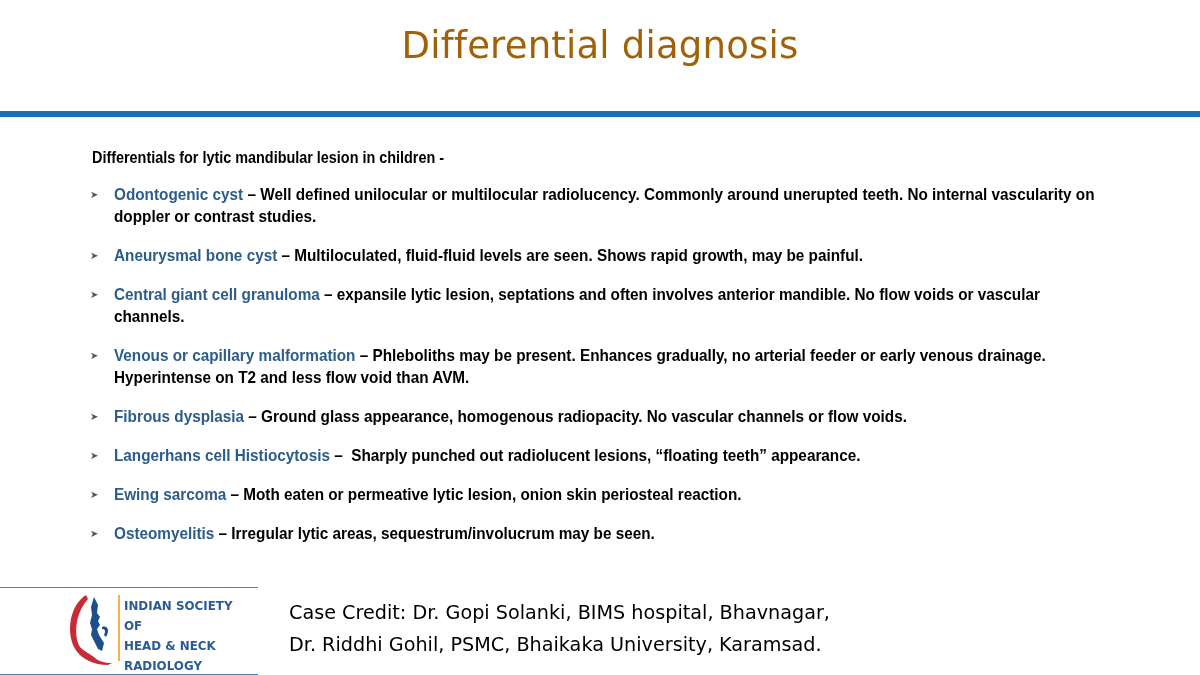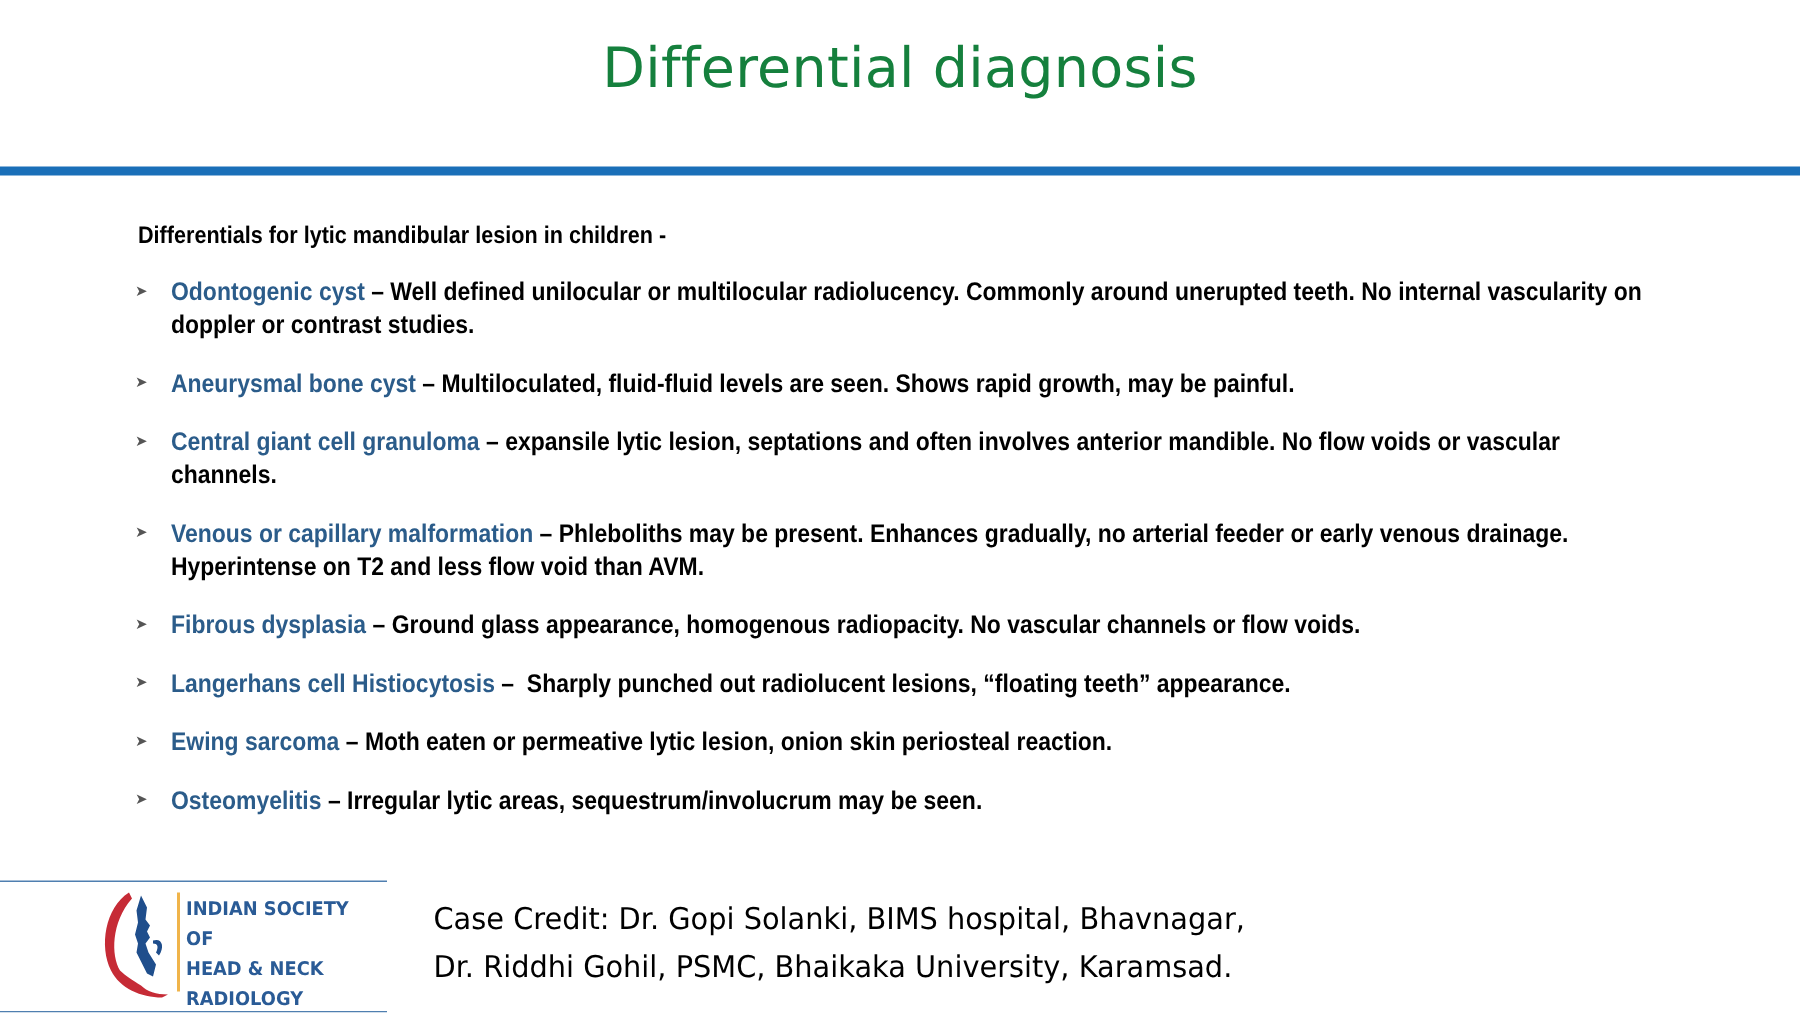--- a/index.html
+++ b/index.html
@@ -2,21 +2,21 @@
 <html><head>
 <meta charset="utf-8">
 <style>
   html, body { margin: 0; padding: 0; }
   body {
     width: 1200px; height: 675px; position: relative; overflow: hidden;
     background: #ffffff; font-family: "Liberation Sans", sans-serif; color: #000;
   }
   .title {
     position: absolute; left: 0; top: 24px; width: 1200px; text-align: center;
-    font-family: "DejaVu Sans", sans-serif; font-size: 37px; color: #15803d;
+    font-family: "DejaVu Sans", sans-serif; font-size: 37px; color: #a16207;
     letter-spacing: 0.2px;
   }
   .header-rule {
     position: absolute; left: 0; top: 111px; width: 1200px; height: 6px;
     background: #1a6fb8;
   }
   .intro {
     position: absolute; left: 92px; top: 149px;
     font-size: 16px; font-weight: bold; transform: scaleX(0.9); transform-origin: left top;
   }

